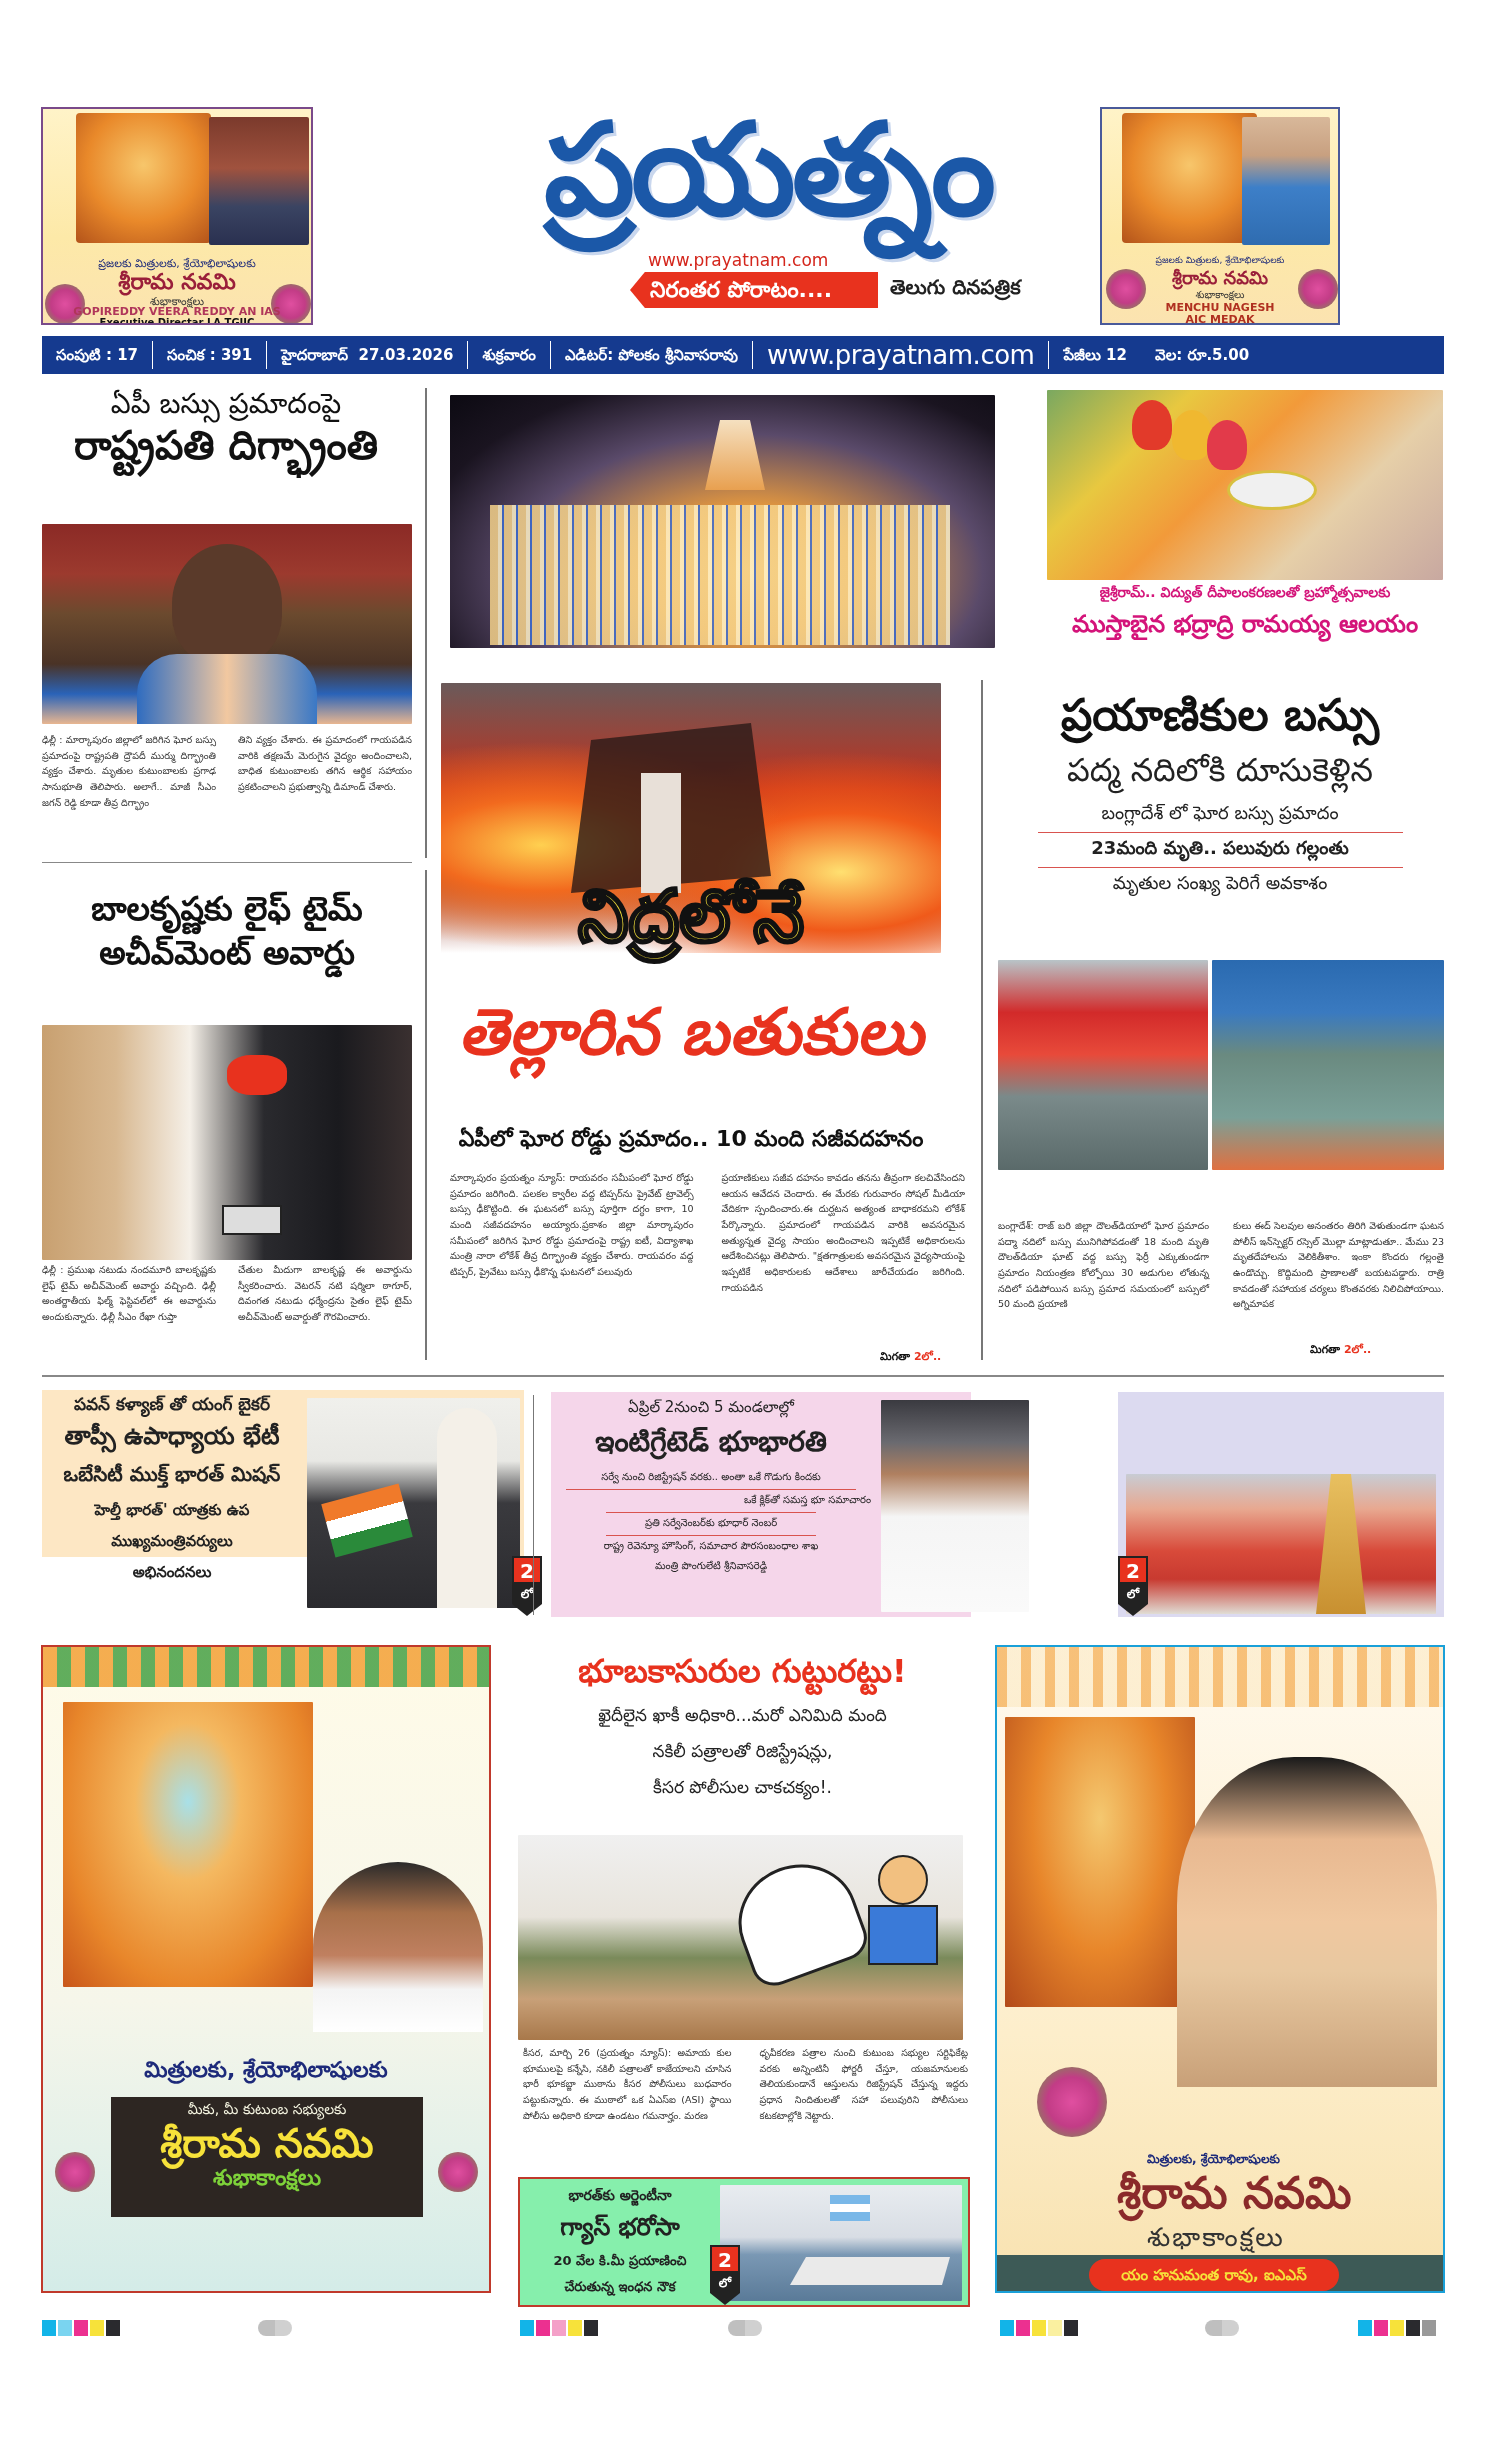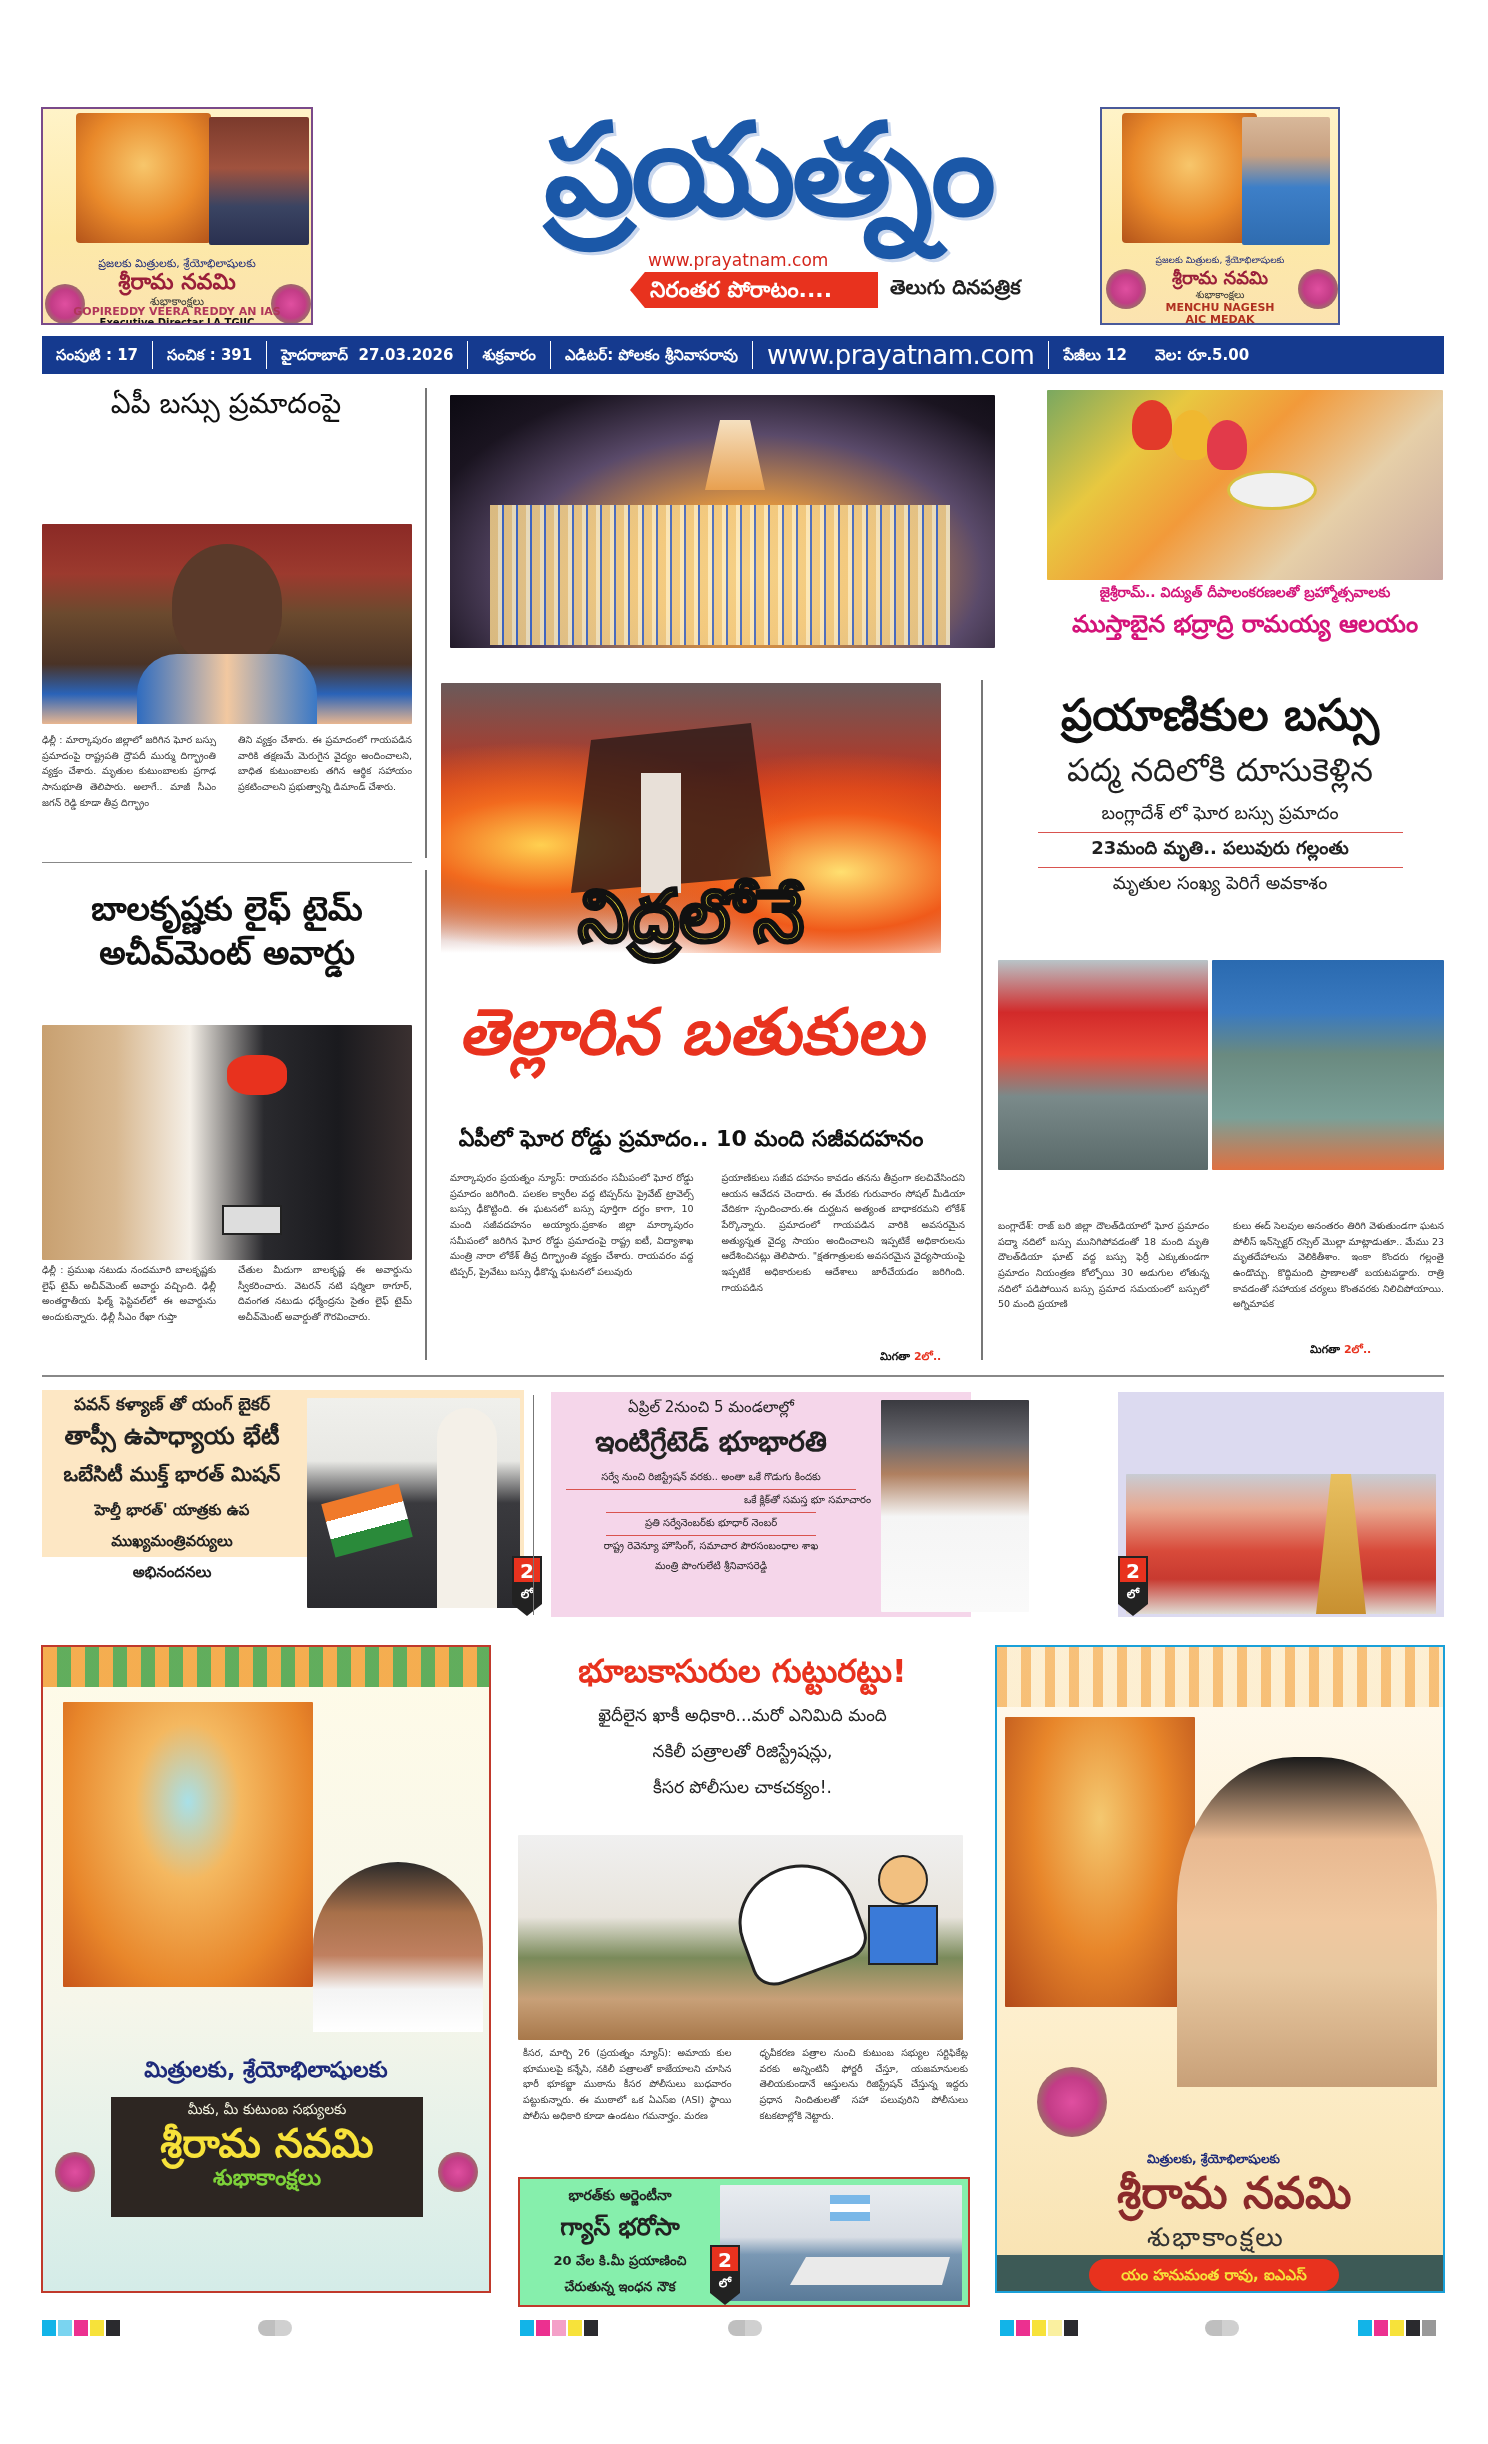--- a/index.html
+++ b/index.html
@@ -76,20 +76,21 @@
   <div class="cell"><span>హైదరాబాద్</span>&nbsp;&nbsp;<span>27.03.2026</span></div>
   <div class="cell">శుక్రవారం</div>
   <div class="cell">ఎడిటర్: పోలకం శ్రీనివాసరావు</div>
   <div class="cell url">www.prayatnam.com</div>
   <div class="cell" style="border-right:none;">పేజీలు 12</div>
   <div class="cell">వెల: రూ.5.00</div>
 </div>
 
 <div class="abs" style="left:42px;top:388px;width:368px;">
   <div class="hl-black" style="font-size:28px;font-weight:normal;">ఏపీ బస్సు ప్రమాదంపై</div>
+  <div class="hl-black" style="font-size:40px;margin-top:2px;">రాష్ట్రపతి దిగ్భ్రాంతి</div>
 </div>
 <div class="photo" style="left:42px;top:524px;width:370px;height:200px;background:linear-gradient(180deg,#8b2a26 0%,#9c3a2e 25%,#6b4a2e 45%,#4a3326 70%,#2a63b8 85%,#e8b690 100%);">
   <div style="position:absolute;left:130px;top:20px;width:110px;height:120px;border-radius:50% 50% 40% 40%;background:#5a3a2a;"></div>
   <div style="position:absolute;left:95px;top:130px;width:180px;height:70px;background:linear-gradient(90deg,#2f6cc0,#f2c8a0,#3a78c6);border-radius:40px 40px 0 0;"></div>
 </div>
 <div class="abs" style="left:42px;top:732px;width:370px;display:flex;gap:22px;">
   <p class="body-text" style="flex:1;">ఢిల్లీ : మార్కాపురం జిల్లాలో జరిగిన ఘోర బస్సు ప్రమాదంపై రాష్ట్రపతి ద్రౌపదీ ముర్ము దిగ్భ్రాంతి వ్యక్తం చేశారు. మృతుల కుటుంబాలకు ప్రగాఢ సానుభూతి తెలిపారు. అలాగే.. మాజీ సీఎం జగన్ రెడ్డి కూడా తీవ్ర దిగ్భ్రాం</p>
   <p class="body-text" style="flex:1;">తిని వ్యక్తం చేశారు. ఈ ప్రమాదంలో గాయపడిన వారికి తక్షణమే మెరుగైన వైద్యం అందించాలని, బాధిత కుటుంబాలకు తగిన ఆర్థిక సహాయం ప్రకటించాలని ప్రభుత్వాన్ని డిమాండ్ చేశారు.</p>
 </div>
 

